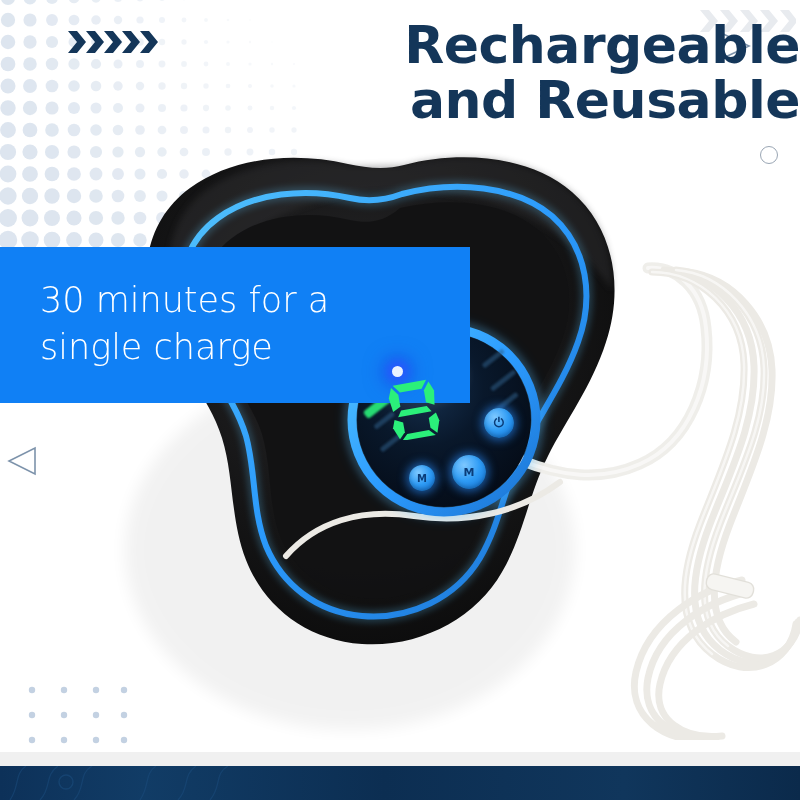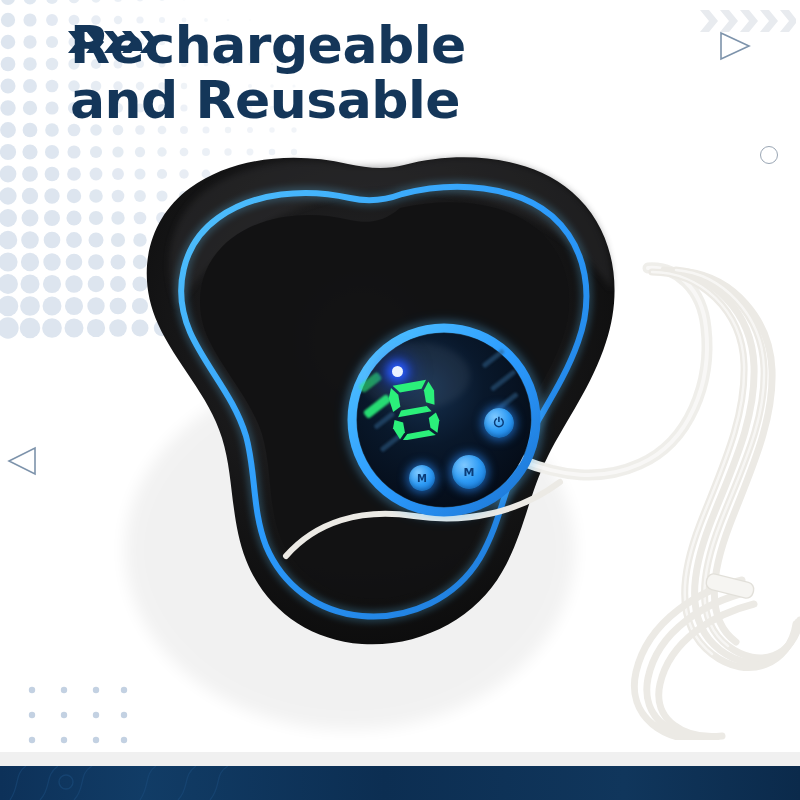--- a/index.html
+++ b/index.html
@@ -23,21 +23,21 @@
 
   
   .tri-right { position:absolute; left:718px; top:30px; width:34px; height:32px; }
   .tri-left  { position:absolute; left:6px;   top:446px; width:32px; height:30px; }
   .circle-o  { position:absolute; left:760px; top:146px; width:18px; height:18px;
                border:1.6px solid #9aa6b4; border-radius:50%; }
 
   
   .headline {
     position:absolute; left:0; top:18px; width:800px;
-    text-align:left; padding-left:70px;
+    text-align:right; padding-left:70px;
     color:#143659;
     font-family:"DejaVu Sans", sans-serif;
     font-weight:bold;
     font-size:52px;
     line-height:1.06;
     letter-spacing:-0.5px;
     white-space:pre-line;
   }
 
   
@@ -563,20 +563,24 @@
       <polygon points="10,38 18,42 18,52 12,58 7,46"></polygon>
       <polygon points="52,38 54,46 50,58 44,52 44,42"></polygon>
       <polygon points="20,54 42,54 48,60 14,60"></polygon>
     </g>
   </svg>
 
   <div class="btn btn-power">⏻</div>
   <div class="btn btn-mode">M</div>
   <div class="btn btn-mode2">M</div>
 
+  <div class="banner">
+    <div class="banner-text">30 minutes for a
+single charge</div>
+  </div>
 
   <div class="strip-light"></div>
   <div class="strip-navy">
     <svg width="800" height="34" viewBox="0 0 800 34" style="display:block">
       <g stroke="#1b4c7d" fill="none" stroke-width="1.2" opacity="0.55">
         <path d="M10 34 C 20 20, 14 8, 26 0"></path>
         <path d="M40 34 C 52 22, 44 10, 58 0"></path>
         <path d="M74 34 C 86 22, 78 8, 92 0"></path>
         <path d="M140 34 C 150 20, 144 8, 156 0"></path>
         <path d="M178 34 C 190 22, 182 10, 196 0"></path>

